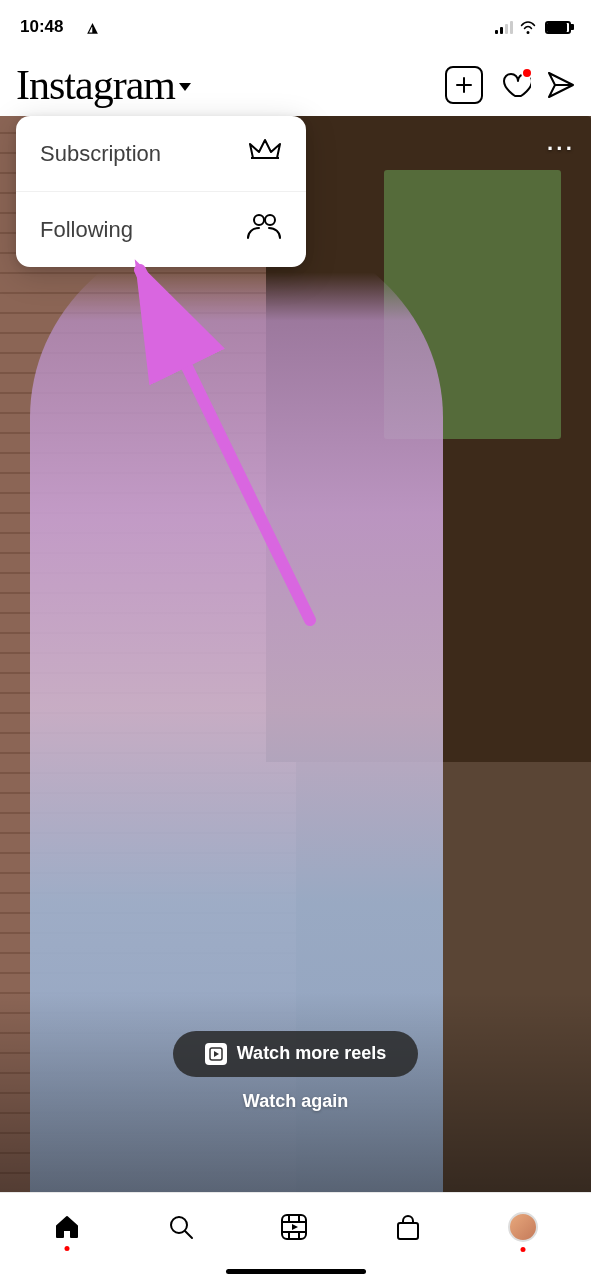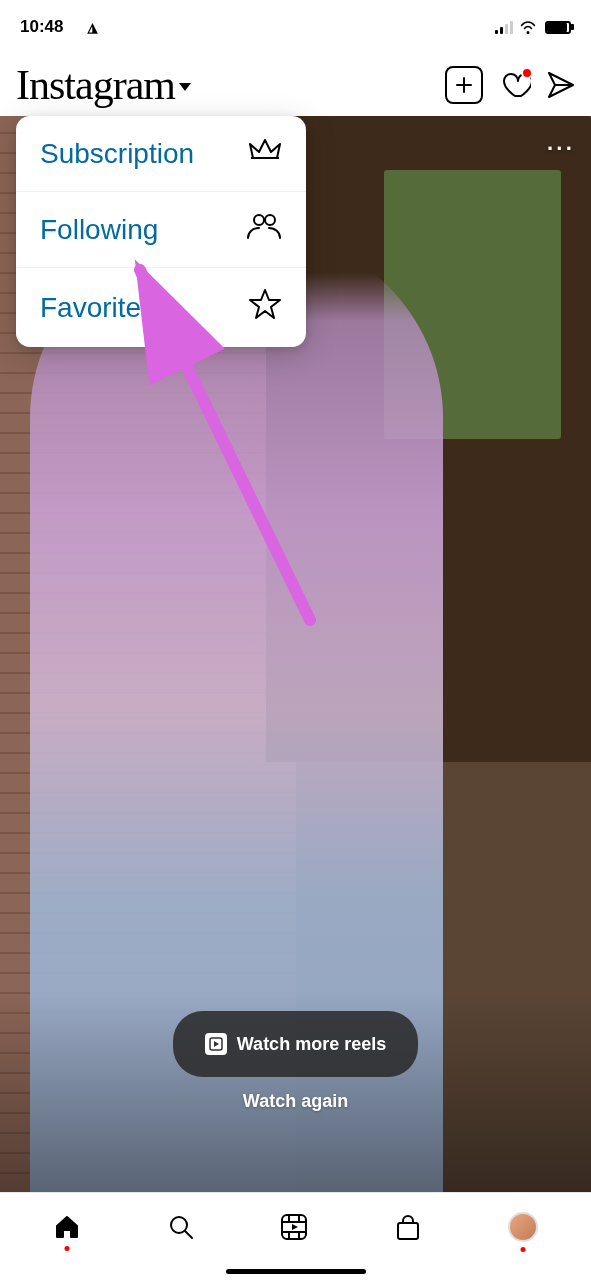--- a/index.html
+++ b/index.html
@@ -164,23 +164,23 @@
       align-items: center;
       justify-content: space-between;
       padding: 20px 24px;
       cursor: pointer;
       border-bottom: 1px solid #f0f0f0;
     }
     .dropdown-item:last-child {
       border-bottom: none;
     }
     .dropdown-item-label {
-      font-size: 28px;
+      font-size: 22px;
       font-weight: 400;
-      color: #0369a1;
+      color: #404040;
     }
     .dropdown-item-icon {
       font-size: 26px;
       color: #000;
     }
 
     
     .video-area {
       position: absolute;
       top: 116px;
@@ -252,23 +252,23 @@
       width: 100%;
       display: flex;
       flex-direction: column;
       align-items: center;
       gap: 14px;
       z-index: 10;
     }
     .watch-more-btn {
       background: rgba(40, 40, 40, 0.85);
       border-radius: 30px;
-      padding: 22px 32px;
-      display: flex;
-      align-items: flex-end;
+      padding: 12px 32px;
+      display: flex;
+      align-items: flex-start;
       gap: 10px;
       cursor: pointer;
     }
     .watch-more-label {
       color: #fff;
       font-size: 18px;
       font-weight: 600;
     }
     .reels-icon-small {
       width: 22px;
@@ -479,28 +479,20 @@
     <span class="dropdown-item-label">Following</span>
     <span class="dropdown-item-icon">
       <svg width="36" height="28" viewBox="0 0 36 28" fill="none">
         <circle cx="13" cy="8" r="5" stroke="#000" stroke-width="2" fill="none"></circle>
         <path d="M2 26c0-6 5-10 11-10" stroke="#000" stroke-width="2" stroke-linecap="round" fill="none"></path>
         <circle cx="24" cy="8" r="5" stroke="#000" stroke-width="2" fill="none"></circle>
         <path d="M34 26c0-6-5-10-11-10" stroke="#000" stroke-width="2" stroke-linecap="round" fill="none"></path>
       </svg>
     </span>
   </div>
-  <div class="dropdown-item">
-    <span class="dropdown-item-label">Favorites</span>
-    <span class="dropdown-item-icon">
-      <svg width="34" height="32" viewBox="0 0 34 32" fill="none">
-        <polygon points="17,2 21,12 32,12 23,19 26,30 17,23 8,30 11,19 2,12 13,12" stroke="#000" stroke-width="2" stroke-linejoin="round" fill="none"></polygon>
-      </svg>
-    </span>
-  </div>
 </div>
 
 <div class="video-area">
 
   <div class="scene-bg">
     <div class="brick-wall"></div>
     <div class="door-area"></div>
     <div class="window-shutters"></div>
     <div class="person-overlay"></div>
     <div class="bottom-overlay-gradient"></div>

